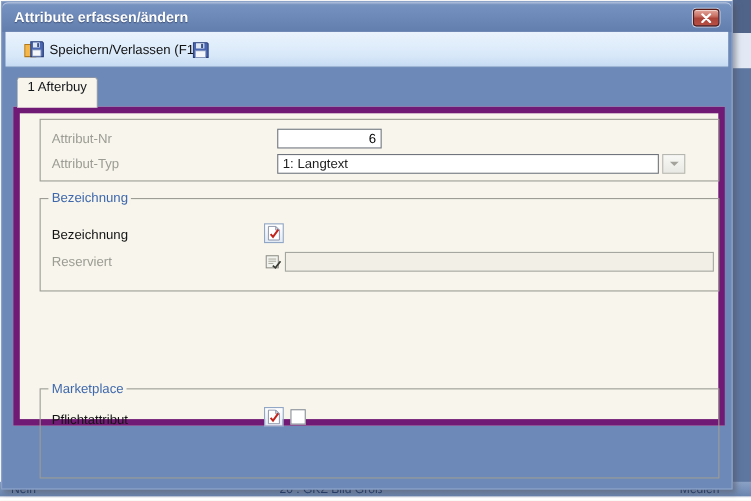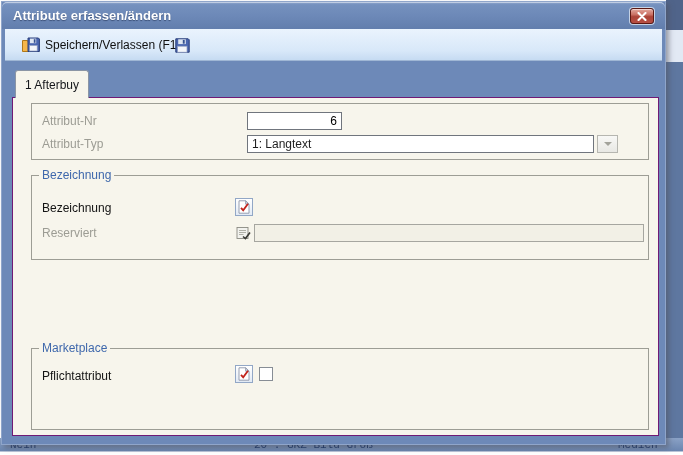--- a/index.html
+++ b/index.html
@@ -13,21 +13,21 @@
   
   .bg-right { position:absolute; right:0; top:0; width:17px; height:450px; z-index:0; }
   .bg-right .seg1 { position:absolute; top:0; left:0; right:0; height:30px; background:#50648a; }
   .bg-right .seg2 { position:absolute; top:30px; left:0; right:0; height:32px; background:#e2e9f4; }
   .bg-right .seg3 { position:absolute; top:62px; left:0; right:0; height:388px; background:#5e77a0; }
   .bg-bottom {
     position:absolute; left:0; top:438px; width:683px; height:14px; z-index:0;
     background:linear-gradient(180deg,#8ba2c6,#6a85af); overflow:hidden;
     border-bottom:1px solid #b9c4d8;
   }
-  .bg-bottom span { position:absolute; top:1px; color:#17356b; font-size:11px; white-space:nowrap;font-family:Liberation Mono, monospace; }
+  .bg-bottom span { position:absolute; top:1px; color:#17356b; font-size:11px; white-space:nowrap; }
   .bg-frag-left   { left:10px; }
   .bg-frag-middle { left:254px; }
   .bg-frag-right  { left:618px; }
 
   
   .dialog {
     position:absolute; left:1px; top:1px; width:665px; height:444px; z-index:2;
     background:#6d89b8; border:1px solid #8fa5ca; border-radius:0;
     box-shadow:3px 3px 5px rgba(80,80,90,.5);
   }
@@ -59,35 +59,35 @@
     position:absolute; top:5px; height:22px; display:flex; align-items:center;
     gap:5px; padding:0 2px; color:#101010; white-space:nowrap;
   }
   .tb-main { left:15px; }
   .tb-quick { left:168px; }
 
   
   .tab {
     position:absolute; border:1px solid #8b95a5; border-bottom:none;
     border-radius:3px 3px 0 0; font-size:12px; color:#14161a;
-    display:flex; align-items:center; padding:12px 9px; white-space:nowrap;
+    display:flex; align-items:flex-end; padding:12px 9px; white-space:nowrap;
   }
   .tab-active {
     left:13px; top:68px; height:28px; background:#f7f5ec; z-index:4;
   }
   .tab-inactive {
     left:99px; top:71px; height:24px; z-index:3;
     background:linear-gradient(180deg,#ffffff,#dde6f2 55%,#c9d6ea);
   }
   .accel { text-decoration:underline; }
 
   
   .panel {
-    position:absolute; left:10px; top:95px; width:647px; height:339px;
-    background:#f7f5ec; border:1px solid #701a75; z-index:2;
+    position:absolute; left:10px; top:95px; width:647px; height:290px;
+    background:#f7f5ec; border:6px solid #701a75; z-index:2;
   }
   .groupbox { position:absolute; left:18px; width:618px; border:1px solid #9d9d95; }
   .gb-title {
     position:absolute; top:-8px; left:7px; background:#f7f5ec; padding:0 3px;
     color:#3f68ac; font-size:12px; white-space:nowrap;
   }
   .gb1 { top:5px;   height:57px; }
   .gb2 { top:77px;  height:85px; }
   .gb3 { top:173px; height:67px; }
   .gb4 { top:250px; height:82px; }

